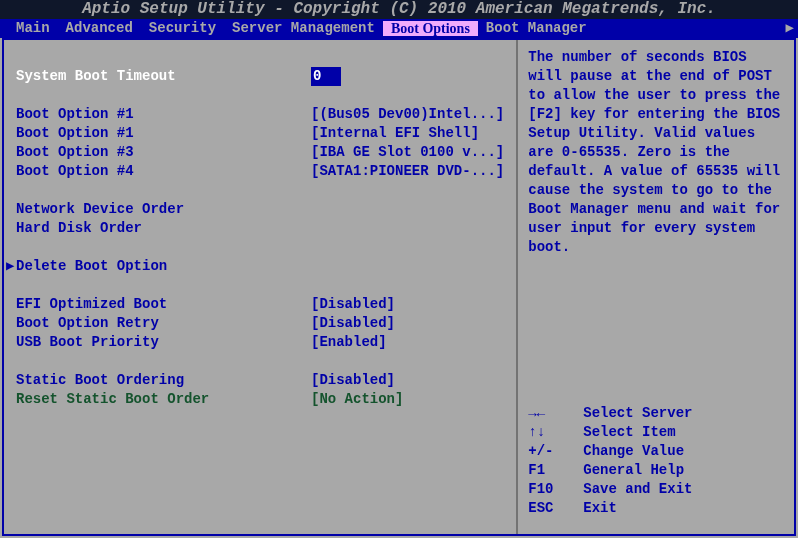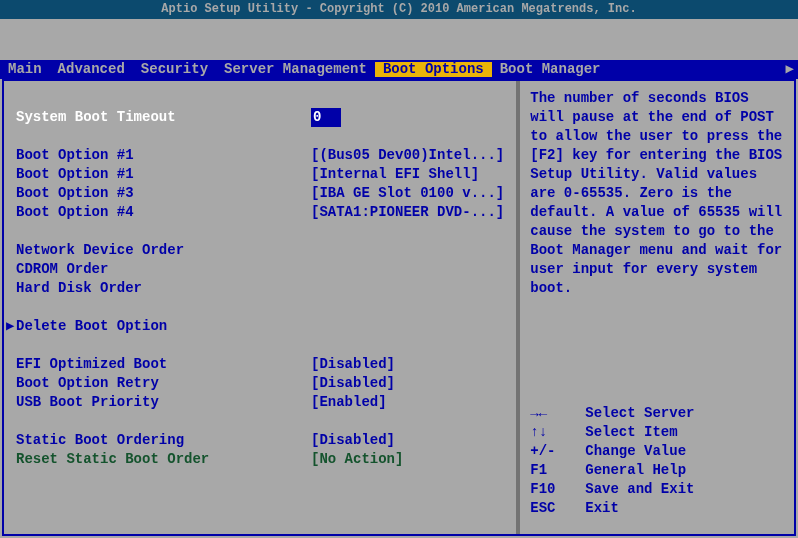--- a/index.html
+++ b/index.html
@@ -13,63 +13,64 @@
       overflow: hidden;
     }
     .bios-container {
       width: 798px;
       height: 538px;
       background: #a8a8a8;
       display: flex;
       flex-direction: column;
     }
     .title-bar {
-      background: #0c4a6e;
+      background: #0f172a;
       color: #a8a8a8;
       text-align: center;
       padding: 2px 0;
-      font-size: 12px;
+      font-size: 16px;
       height: 19px;
       line-height: 15px;
+      font-style: italic;
     }
     .menu-bar {
       background: #0000a8;
       color: #a8a8a8;
-      padding: 2px 0;
+      padding: 2px 8px;
       display: flex;
       gap: 0;
       height: 19px;
       line-height: 15px;
       position: relative;
-      margin-top: 41px;
     }
     .menu-item {
       padding: 0 8px;
       cursor: pointer;
     }
     .menu-item.active {
-      background: #eab308;
-      color: #0000a8;
+      background: #f0abfc;
+      color: #0000a8;
+      font-family: Liberation Serif, serif;
     }
     .menu-arrow {
       position: absolute;
       right: 4px;
       color: #a8a8a8;
     }
     .content-area {
       flex: 1;
       display: flex;
       border: 2px solid #0000a8;
       margin: 0 2px 2px 2px;
       background: #a8a8a8;
     }
     .left-panel {
       flex: 1;
       padding: 8px 12px;
-      border-right: 4px solid #737373;
+      border-right: 2px solid #737373;
       position: relative;
     }
     .right-panel {
       width: 284px;
       padding: 8px 10px;
       color: #0000a8;
       display: flex;
       flex-direction: column;
     }
     .help-text {
@@ -166,23 +167,20 @@
         <span class="field-label">Boot Option #4</span>
         <span class="field-value">[SATA1:PIONEER DVD-...]</span>
       </div>
 
       <div class="spacer"></div>
 
       <div class="field-row">
         <span class="field-label">Network Device Order</span>
       </div>
       <div class="field-row">
-        <span class="field-label">CDROM Order</span>
-      </div>
-      <div class="field-row">
         <span class="field-label">Hard Disk Order</span>
       </div>
 
       <div class="spacer"></div>
 
       <div class="field-row" style="position:relative;">
         <span class="cursor-marker" style="left:-10px;">▶</span>
         <span class="field-label">Delete Boot Option</span>
       </div>
 

